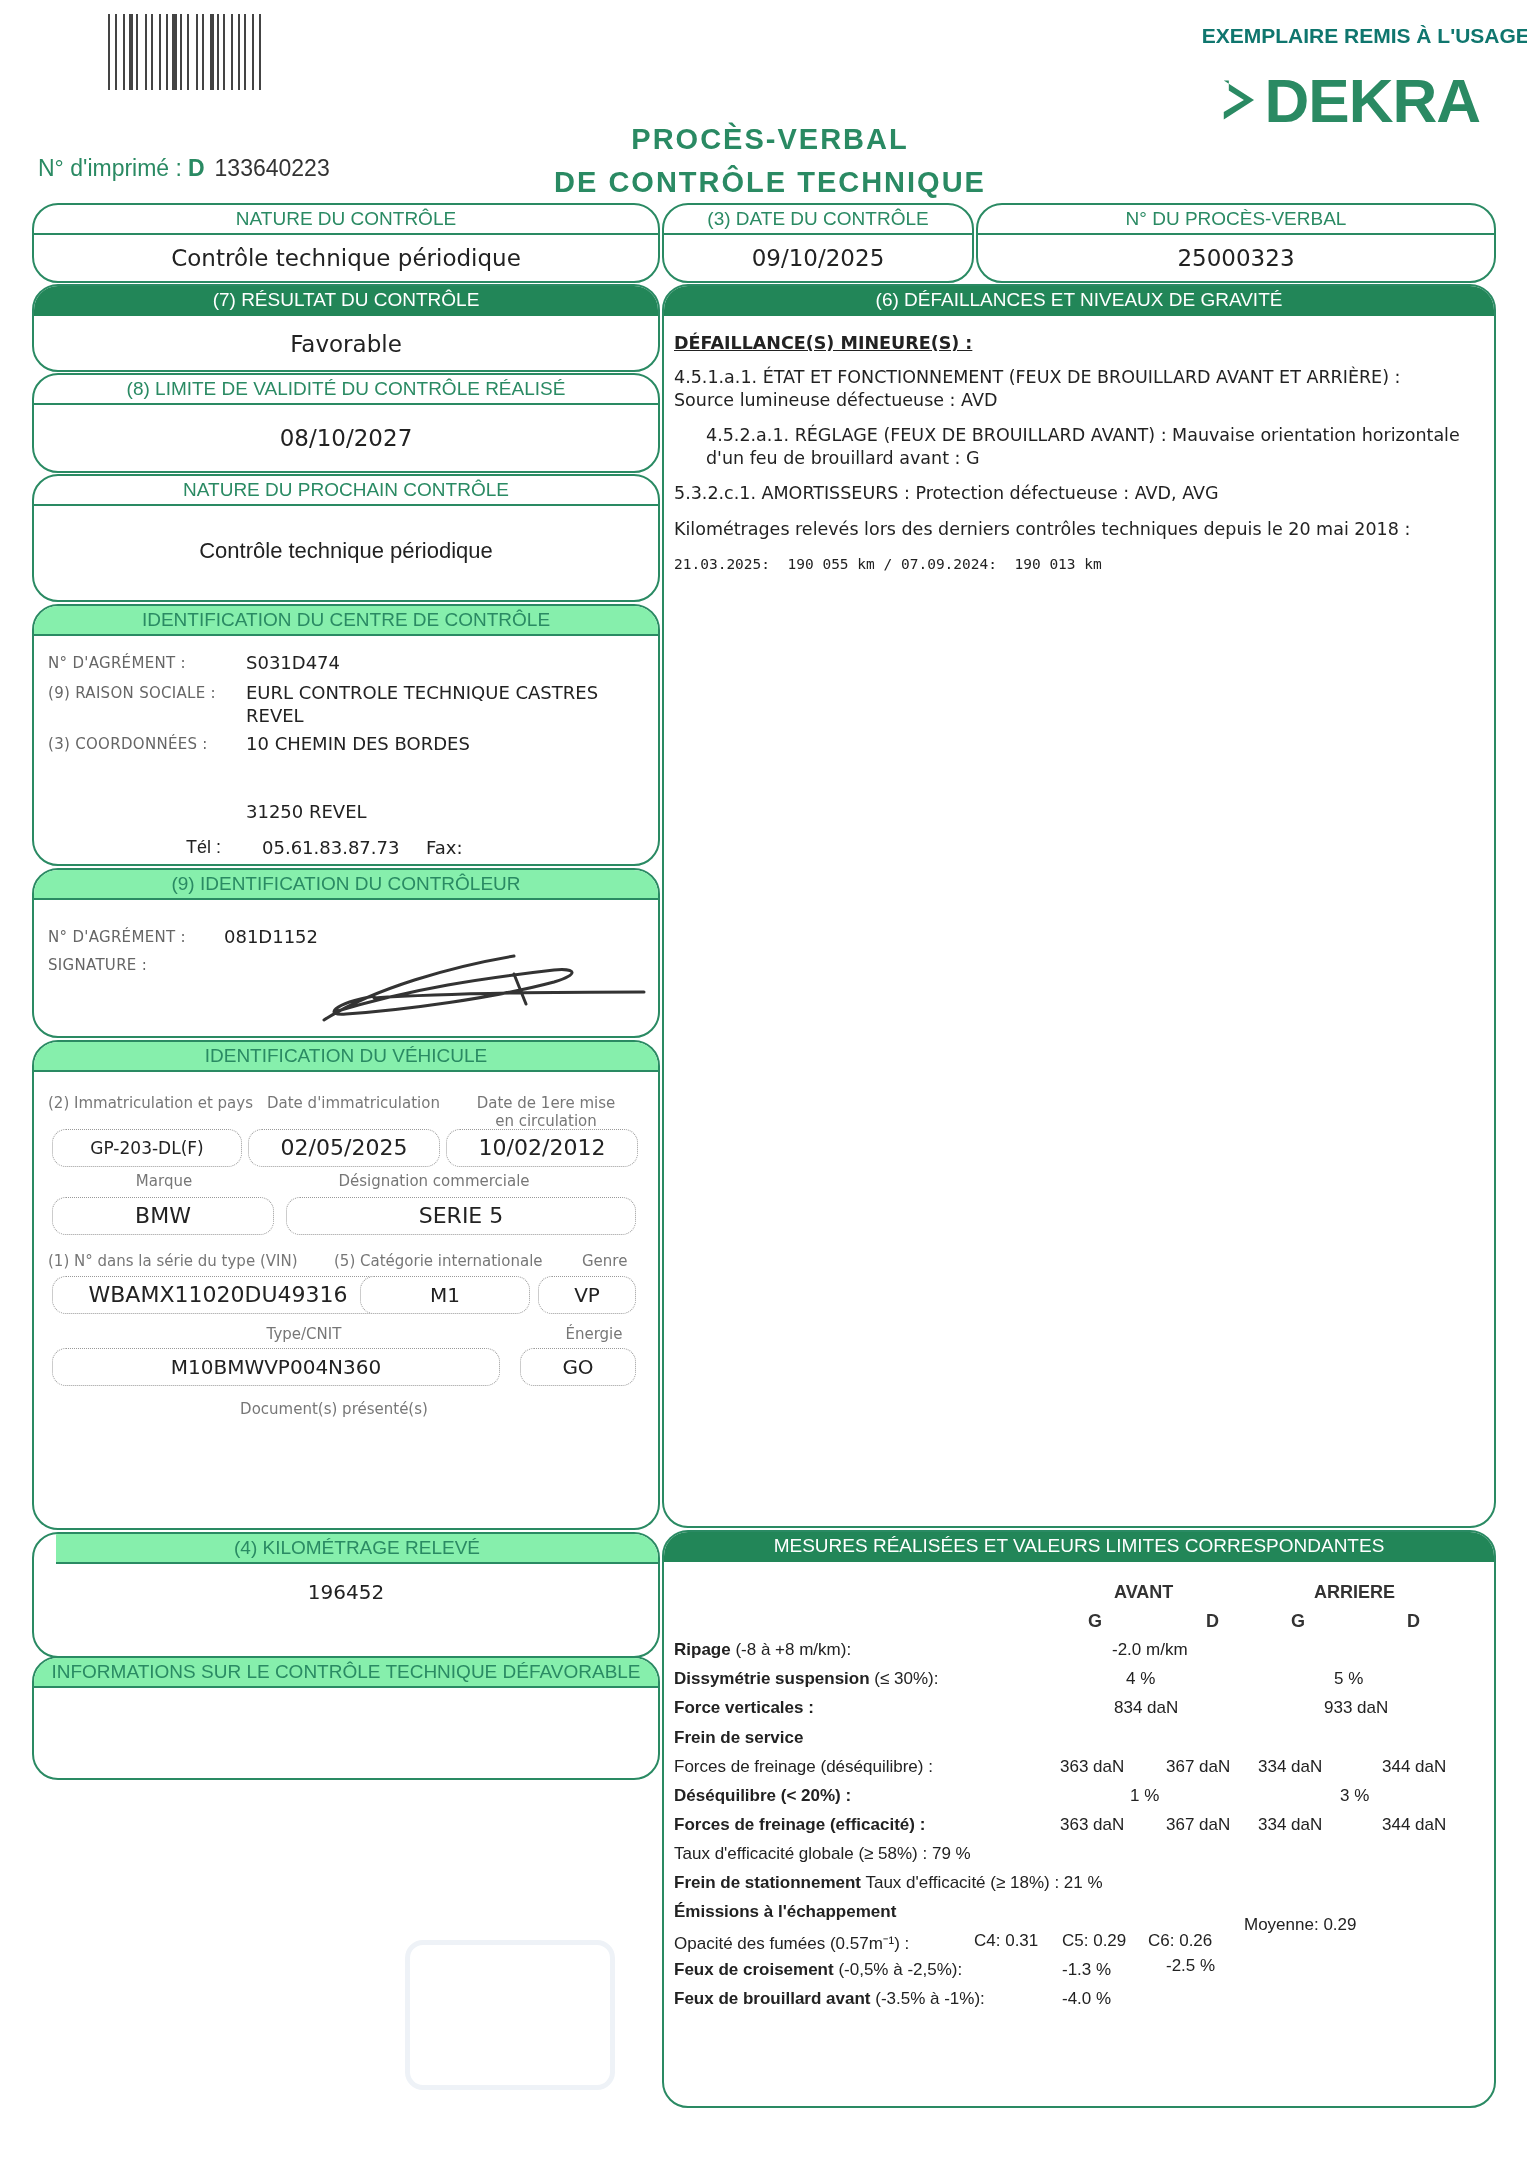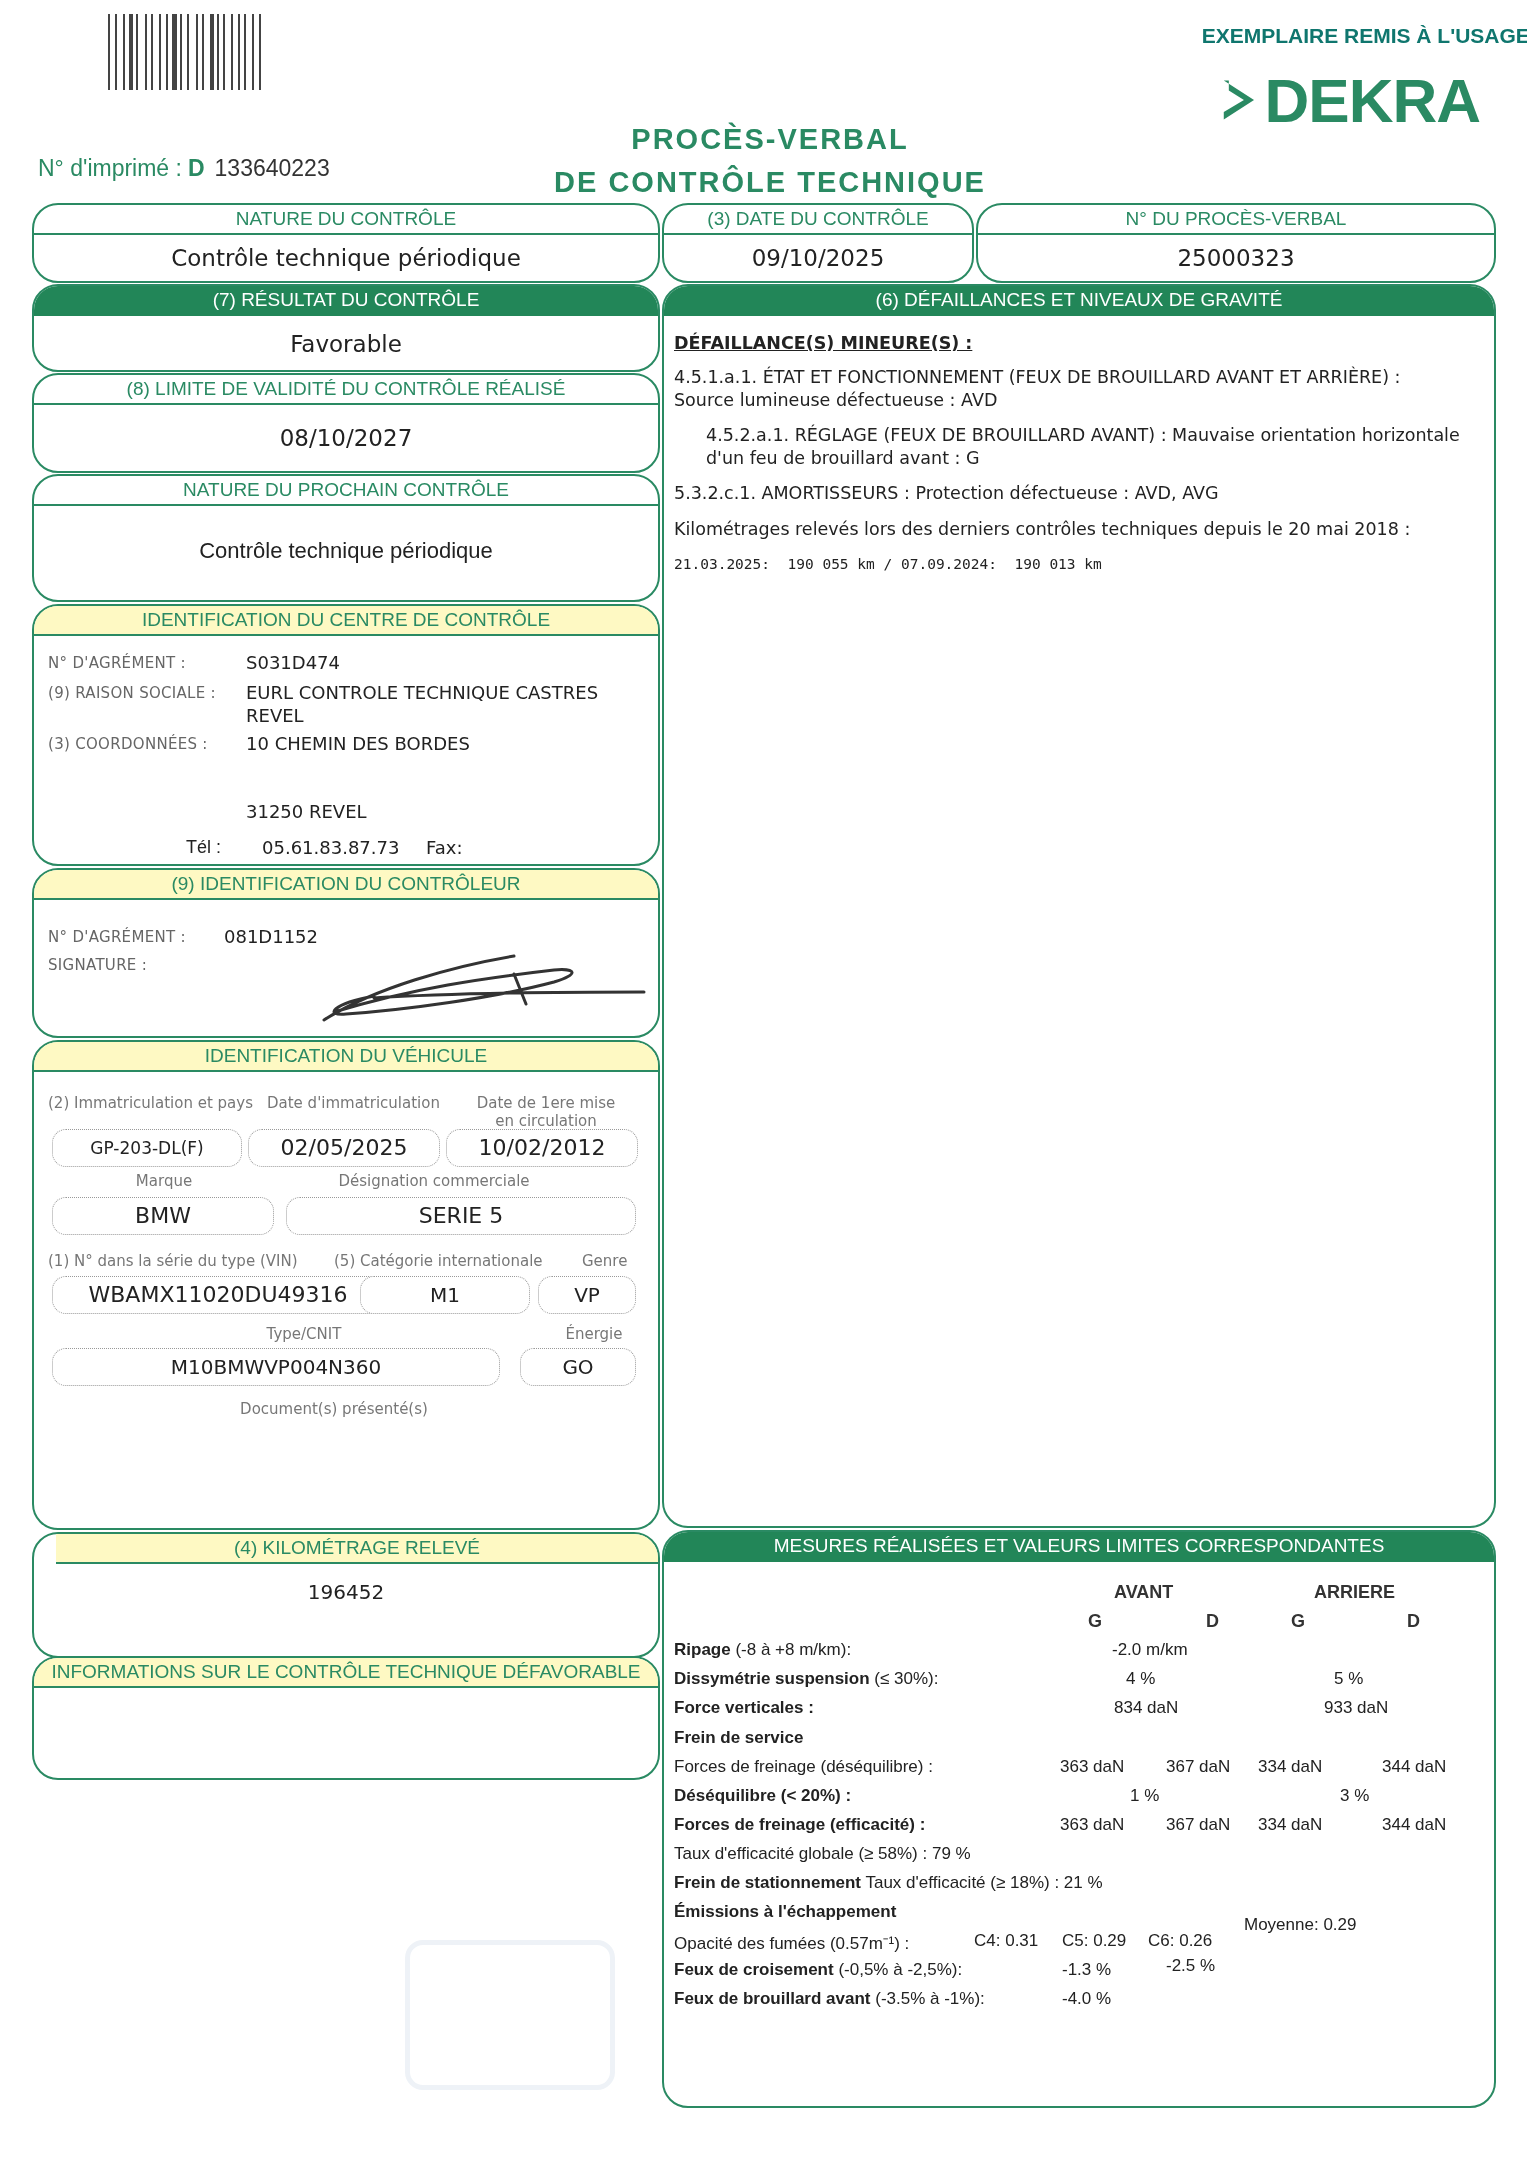--- a/index.html
+++ b/index.html
@@ -16,21 +16,21 @@
   .imprime .num { color: #333; margin-left: 10px; }
   .title { left: 500px; top: 118px; width: 540px; text-align: center; font-family: "Liberation Sans", sans-serif; font-weight: bold; color: #2a8a63; font-size: 29px; letter-spacing: 2px; line-height: 43px; }
   .exemplaire { left: 1200px; top: 24px; width: 345px; text-align: right; font-family: "Liberation Sans", sans-serif; font-weight: bold; color: #0f766e; font-size: 21px; }
   .logo { left: 1220px; top: 62px; width: 260px; height: 76px; display: flex; align-items: center; gap: 8px; }
   .logo .wordmark { font-family: "Liberation Sans", sans-serif; font-weight: bold; font-size: 62px; color: #2a8a63; letter-spacing: -1px; }
 
   
   .box { border: 2px solid #2a8a63; border-radius: 26px; background: #fff; overflow: hidden; }
   .box .hd { height: 30px; border-bottom: 2px solid #2a8a63; text-align: center; color: #2a8a63; font-family: "Liberation Sans", sans-serif; font-size: 19px; line-height: 28px; white-space: nowrap; }
   .box .hd.solid { background: #228658; color: #fff; border-bottom: none; }
-  .box .hd.light { background: #fef9c3; }
+  .box .hd.light { background: #86efac; }
   .box .val { text-align: center; font-size: 23px; color: #222; }
   .sans { font-family: "Liberation Sans", sans-serif; }
 
   
   .lbl { font-size: 15px; color: #666; letter-spacing: 0.3px; }
   .info { font-size: 18px; color: #222; }
 
   
   .pill { border: 1.5px dotted #999; border-radius: 14px; text-align: center; font-size: 20px; color: #222; background: #fff; }
   .vlbl { font-size: 15px; color: #777; text-align: center; white-space: nowrap; }

